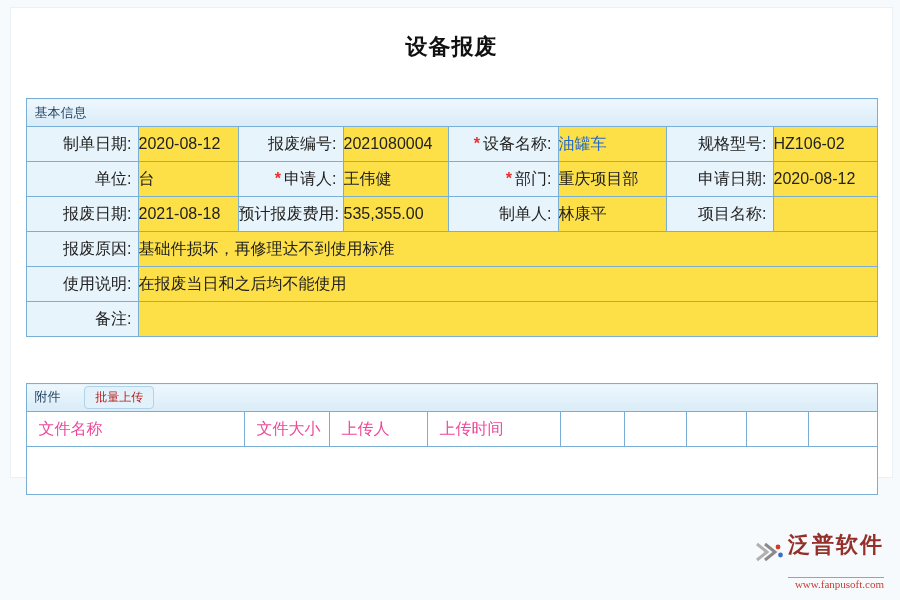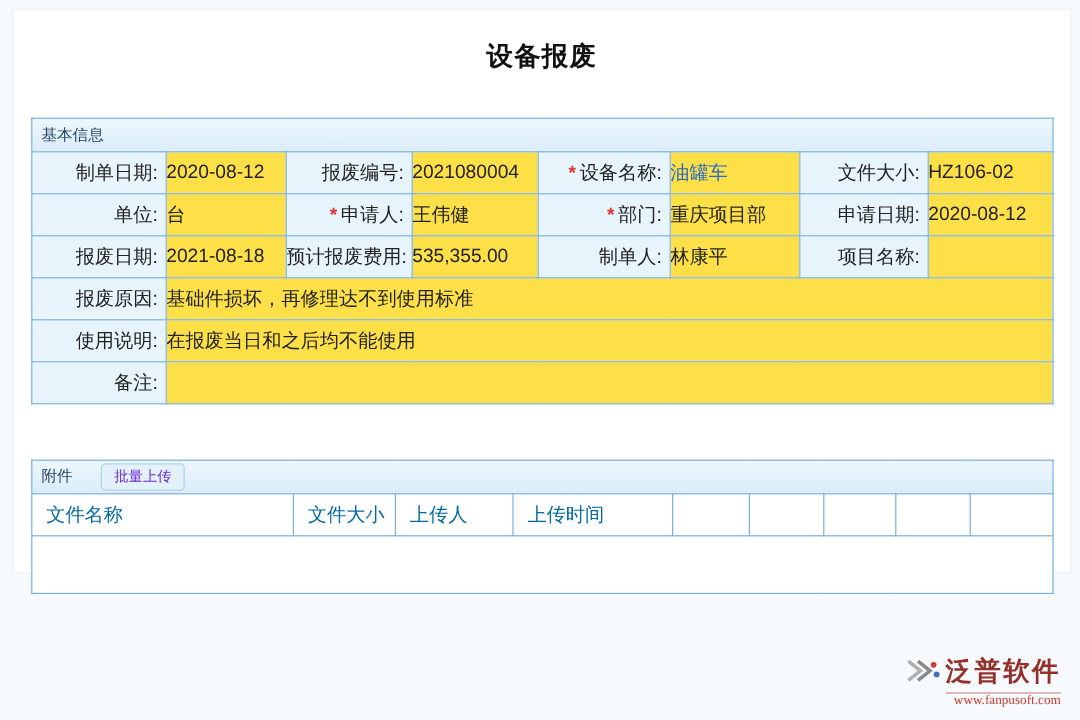--- a/index.html
+++ b/index.html
@@ -70,30 +70,30 @@
     cursor: pointer;
   }
   .gap { height: 14px; }
   .btn-upload {
     display: inline-block;
     margin-left: 20px;
     padding: 3px 10px 4px 10px;
     background: #e3f1fa;
     border: 1px solid #aed3ea;
     border-radius: 4px;
-    color: #6d28d9;
+    color: #b91c1c;
     font-size: 12px;
     line-height: 14px;
     cursor: pointer;
   }
   .files-table td.col-head {
     background: #ffffff;
     text-align: left;
     padding-left: 12px;
-    color: #0369a1;
+    color: #ec4899;
   }
   td.empty-body {
     height: 48px;
     background: #ffffff;
   }
   .brand {
     position: absolute;
     right: 16px;
     bottom: 10px;
     text-align: right;
@@ -104,21 +104,21 @@
     justify-content: flex-end;
     gap: 4px;
   }
   .brand-name {
     font-size: 22px;
     font-weight: bold;
     color: #943029;
     letter-spacing: 2px;
     font-family: "Liberation Serif", "DejaVu Serif", serif;
     border-bottom: 1px solid #c9908c;
-    padding-bottom: 2px;
+    padding-bottom: 17px;
   }
   .brand-url {
     font-size: 11px;
     color: #cc3b30;
     margin-top: 0;
     font-family: "Liberation Serif", "DejaVu Serif", serif;
   }
 </style>
 </head>
 <body>
@@ -144,21 +144,21 @@
         <span>基本信息</span>
       </td>
     </tr>
     <tr>
       <td class="label"><span>制单日期:</span></td>
       <td class="value"><span>2020-08-12</span></td>
       <td class="label"><span>报废编号:</span></td>
       <td class="value"><span>2021080004</span></td>
       <td class="label"><span class="req">*</span><span>设备名称:</span></td>
       <td class="value"><a class="field-link">油罐车</a></td>
-      <td class="label"><span>文件大小:</span></td>
+      <td class="label"><span>规格型号:</span></td>
       <td class="value"><span>HZ106-02</span></td>
     </tr>
     <tr>
       <td class="label"><span>单位:</span></td>
       <td class="value"><span>台</span></td>
       <td class="label"><span class="req">*</span><span>申请人:</span></td>
       <td class="value"><span>王伟健</span></td>
       <td class="label"><span class="req">*</span><span>部门:</span></td>
       <td class="value"><span>重庆项目部</span></td>
       <td class="label"><span>申请日期:</span></td>

